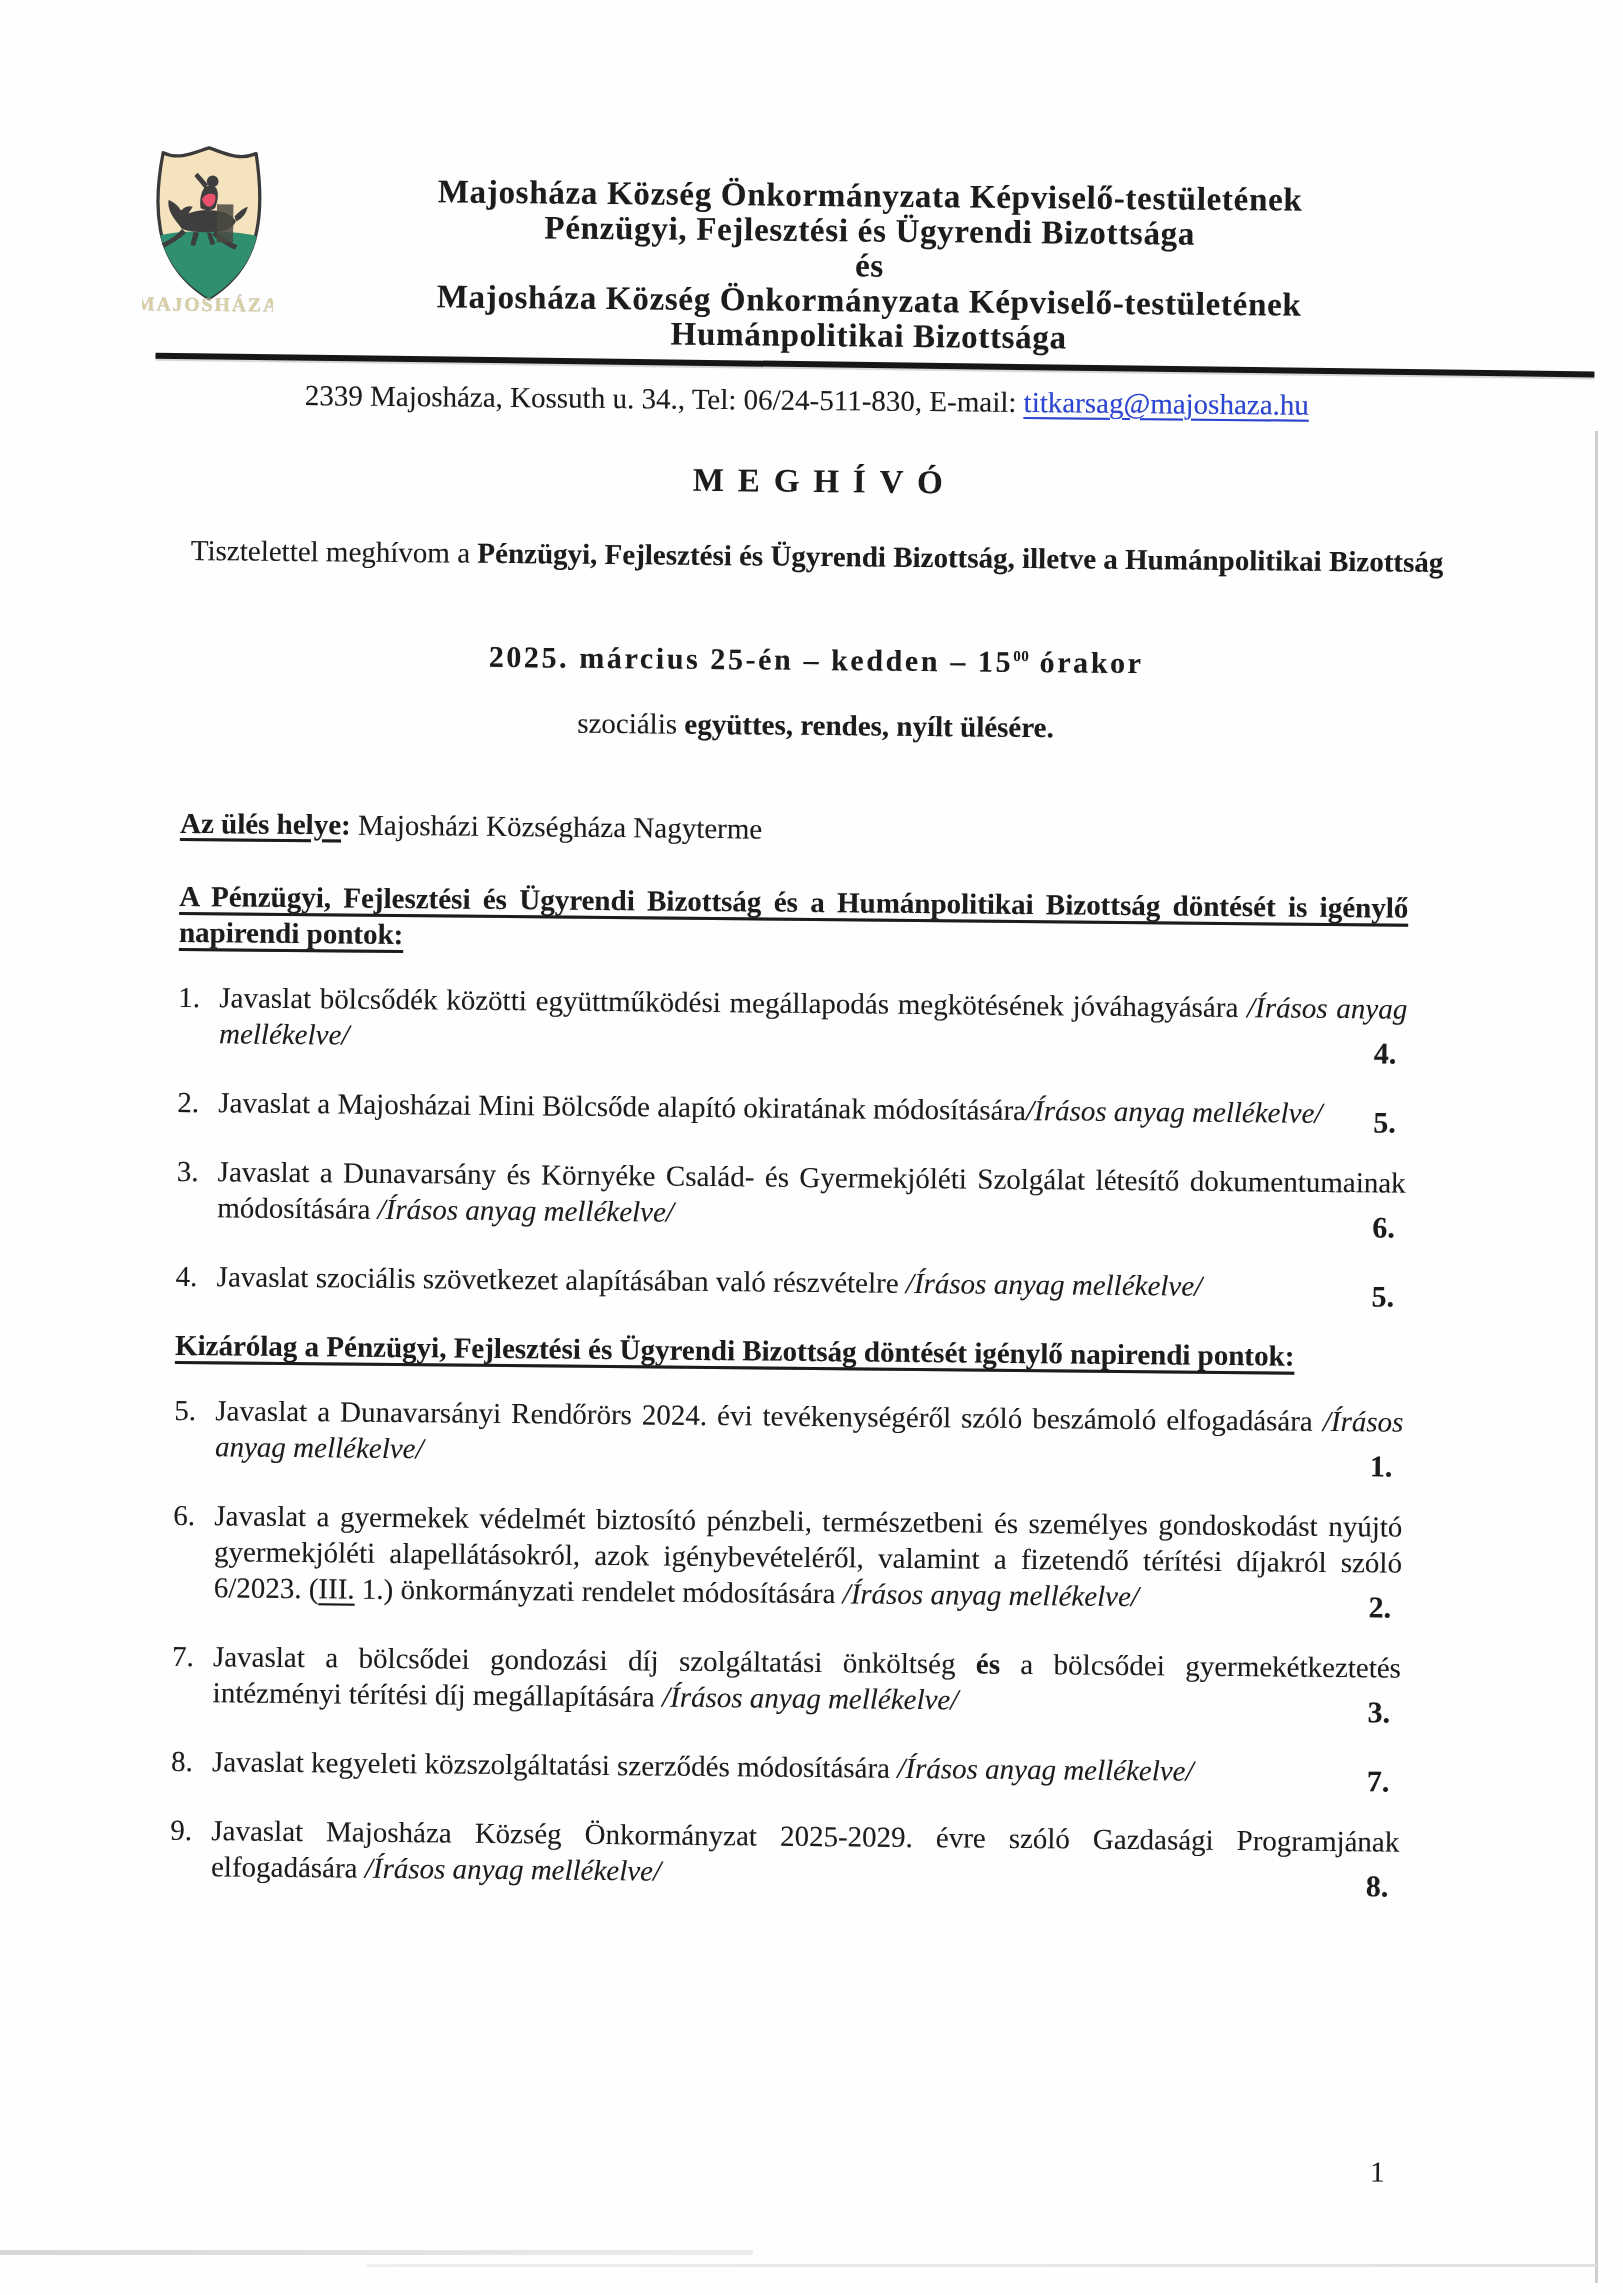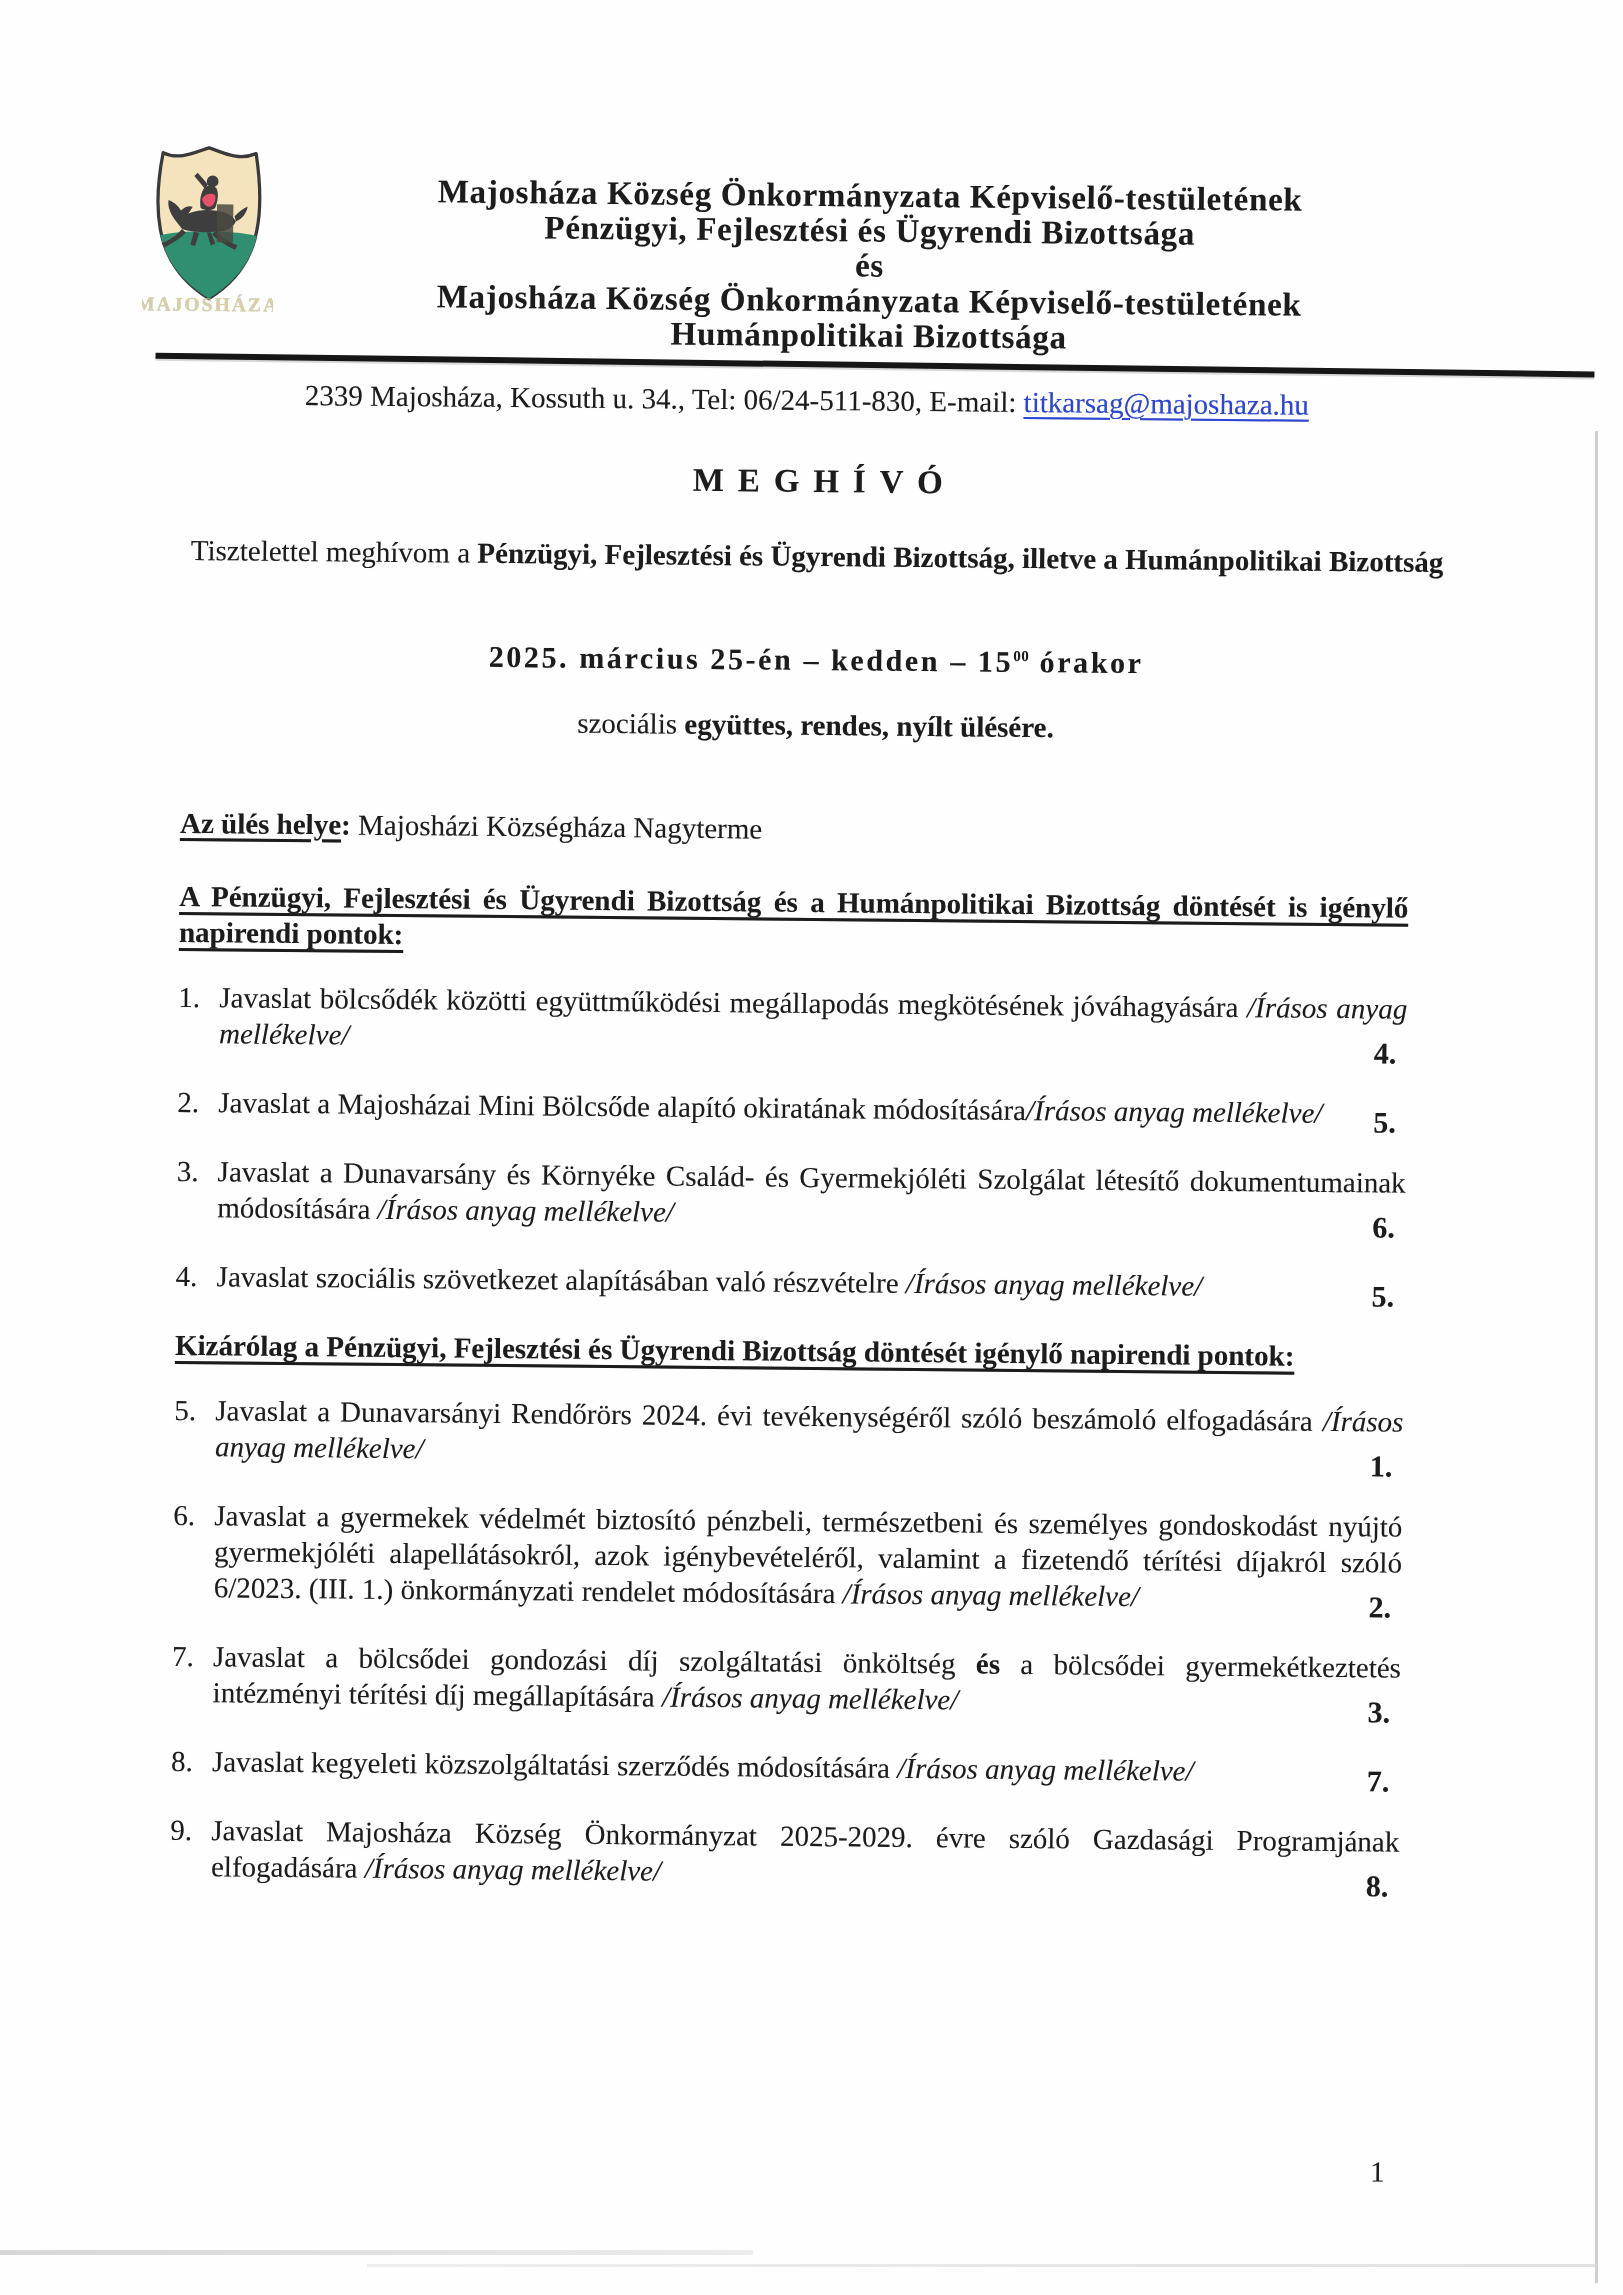--- a/index.html
+++ b/index.html
@@ -40,21 +40,21 @@
   .section-heading{font-weight:bold;line-height:36px;margin-bottom:29px;}
   .heading-line{text-decoration:underline;text-decoration-thickness:2.6px;text-underline-offset:5.9px;}
   .heading-line.stretch{text-align:justify;text-align-last:justify;}
   .agenda-item{position:relative;padding-left:41px;margin-bottom:33px;
                line-height:36px;text-align:justify;}
   .item-num{position:absolute;left:0;top:0;}
   .item-ref{position:absolute;right:10.5px;bottom:-9.2px;font-weight:bold;font-size:30px;}
   .seg-r{}
   .seg-i{font-style:italic;}
   .seg-b{font-weight:bold;}
-  .seg-ru{text-decoration-thickness:2px;text-underline-offset:4.6px;margin-top:44px;}
+  .seg-ru{text-decoration:underline;text-decoration-thickness:2px;text-underline-offset:4.6px;margin-top:44px;}
   
   .pageno{position:absolute;left:1380px;top:2150px;font-size:29px;}
   .scan-v{position:absolute;left:1595px;top:431px;width:2.6px;height:1852px;background:#c7c7c7;opacity:.85;}
   .scan-h1{position:absolute;left:0;top:2250px;width:753px;height:4.6px;
            background:linear-gradient(to right,#cdcdcd,#e8e8e8);opacity:.8;}
   .scan-h2{position:absolute;left:367px;top:2264px;width:1231px;height:3.3px;
            background:linear-gradient(to right,#e9e9e9,#d7d7d7);opacity:.75;}
 </style>
 </head>
 <body>

